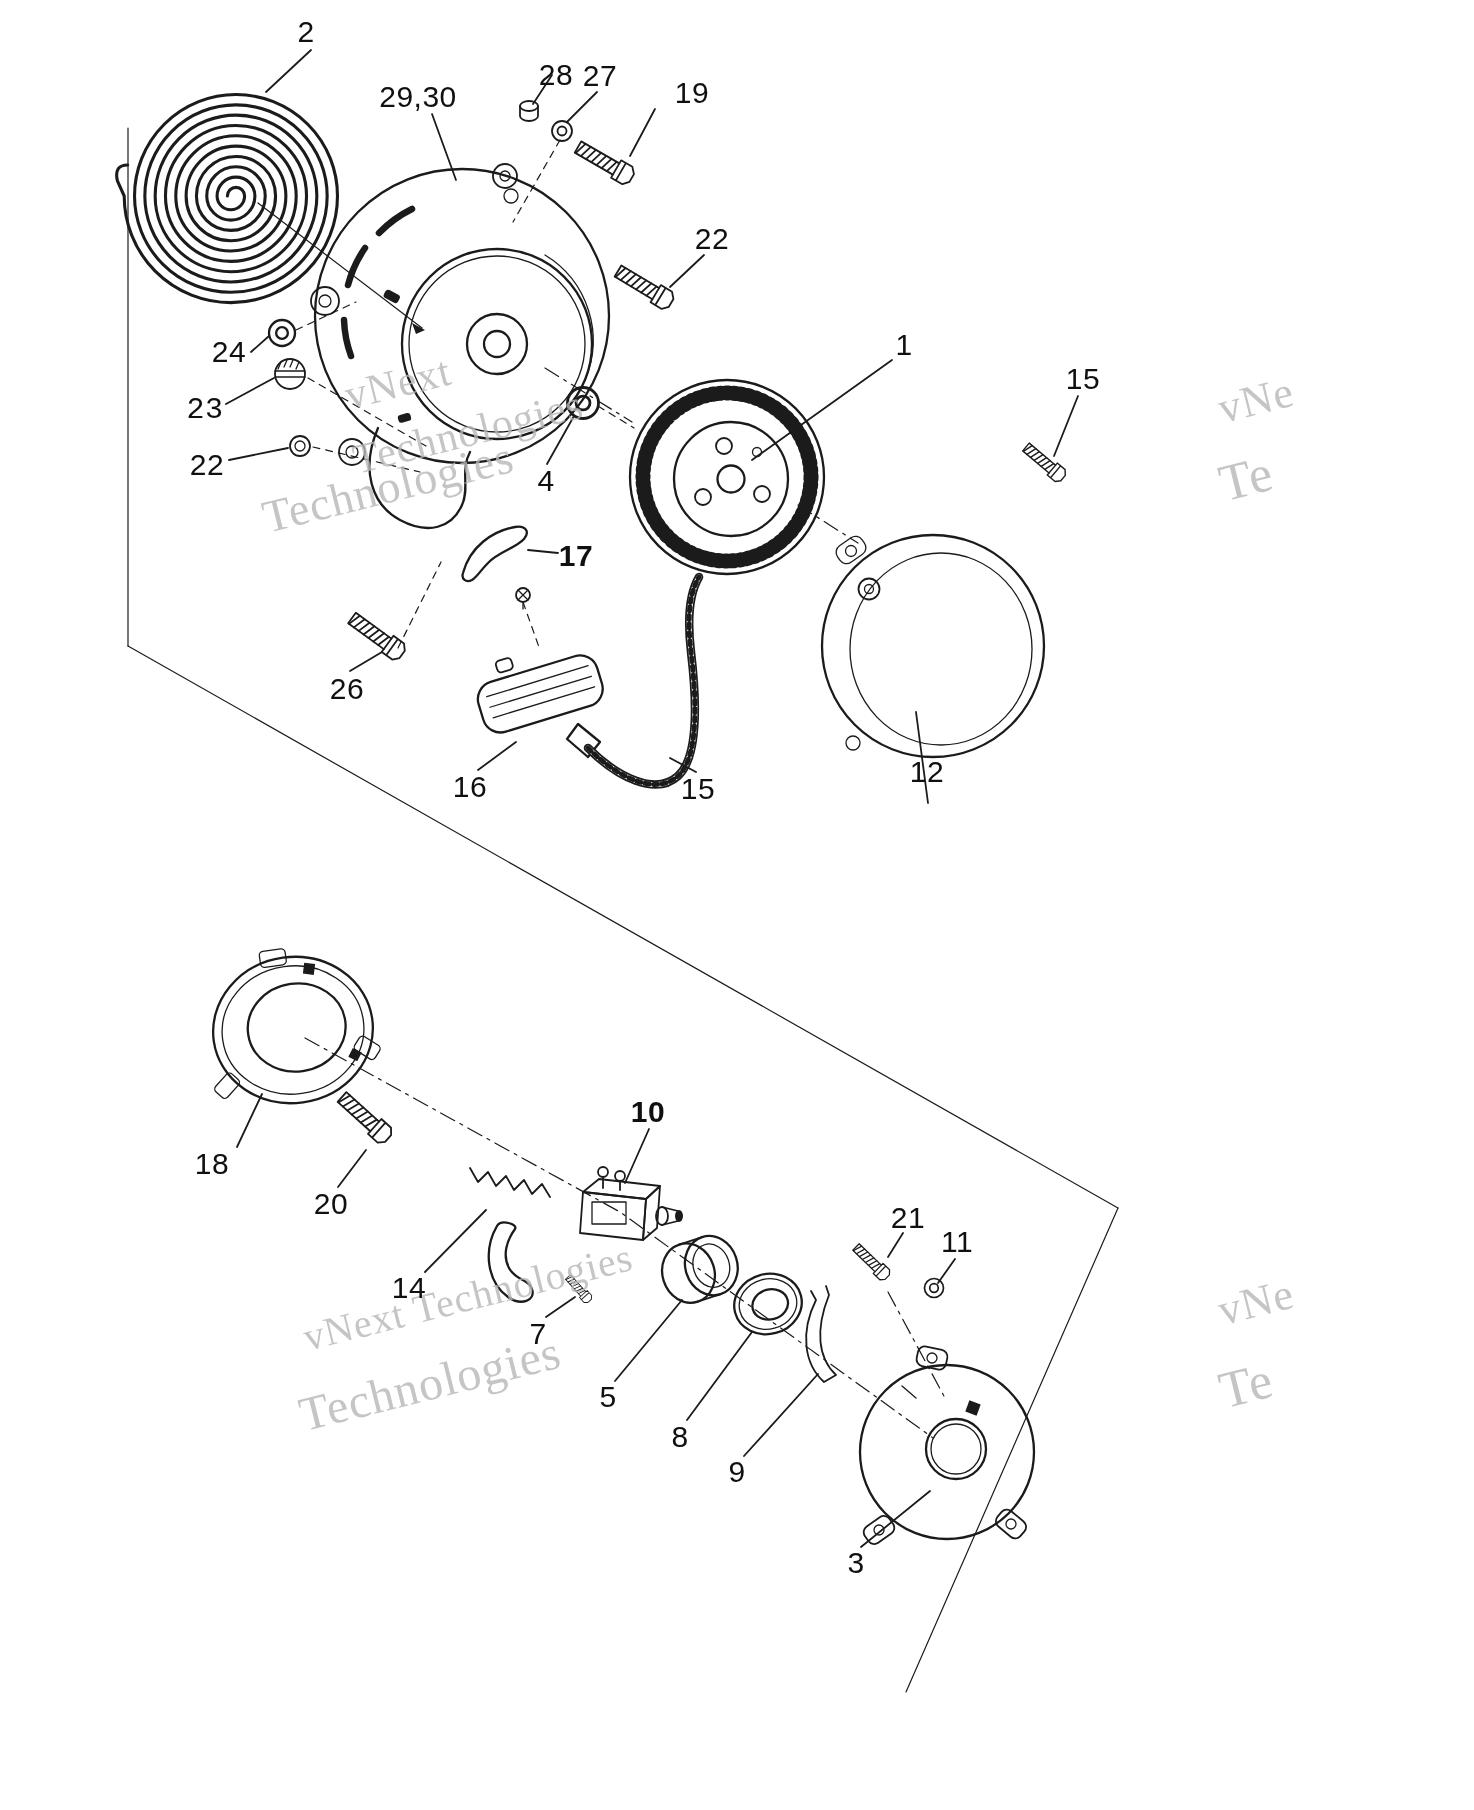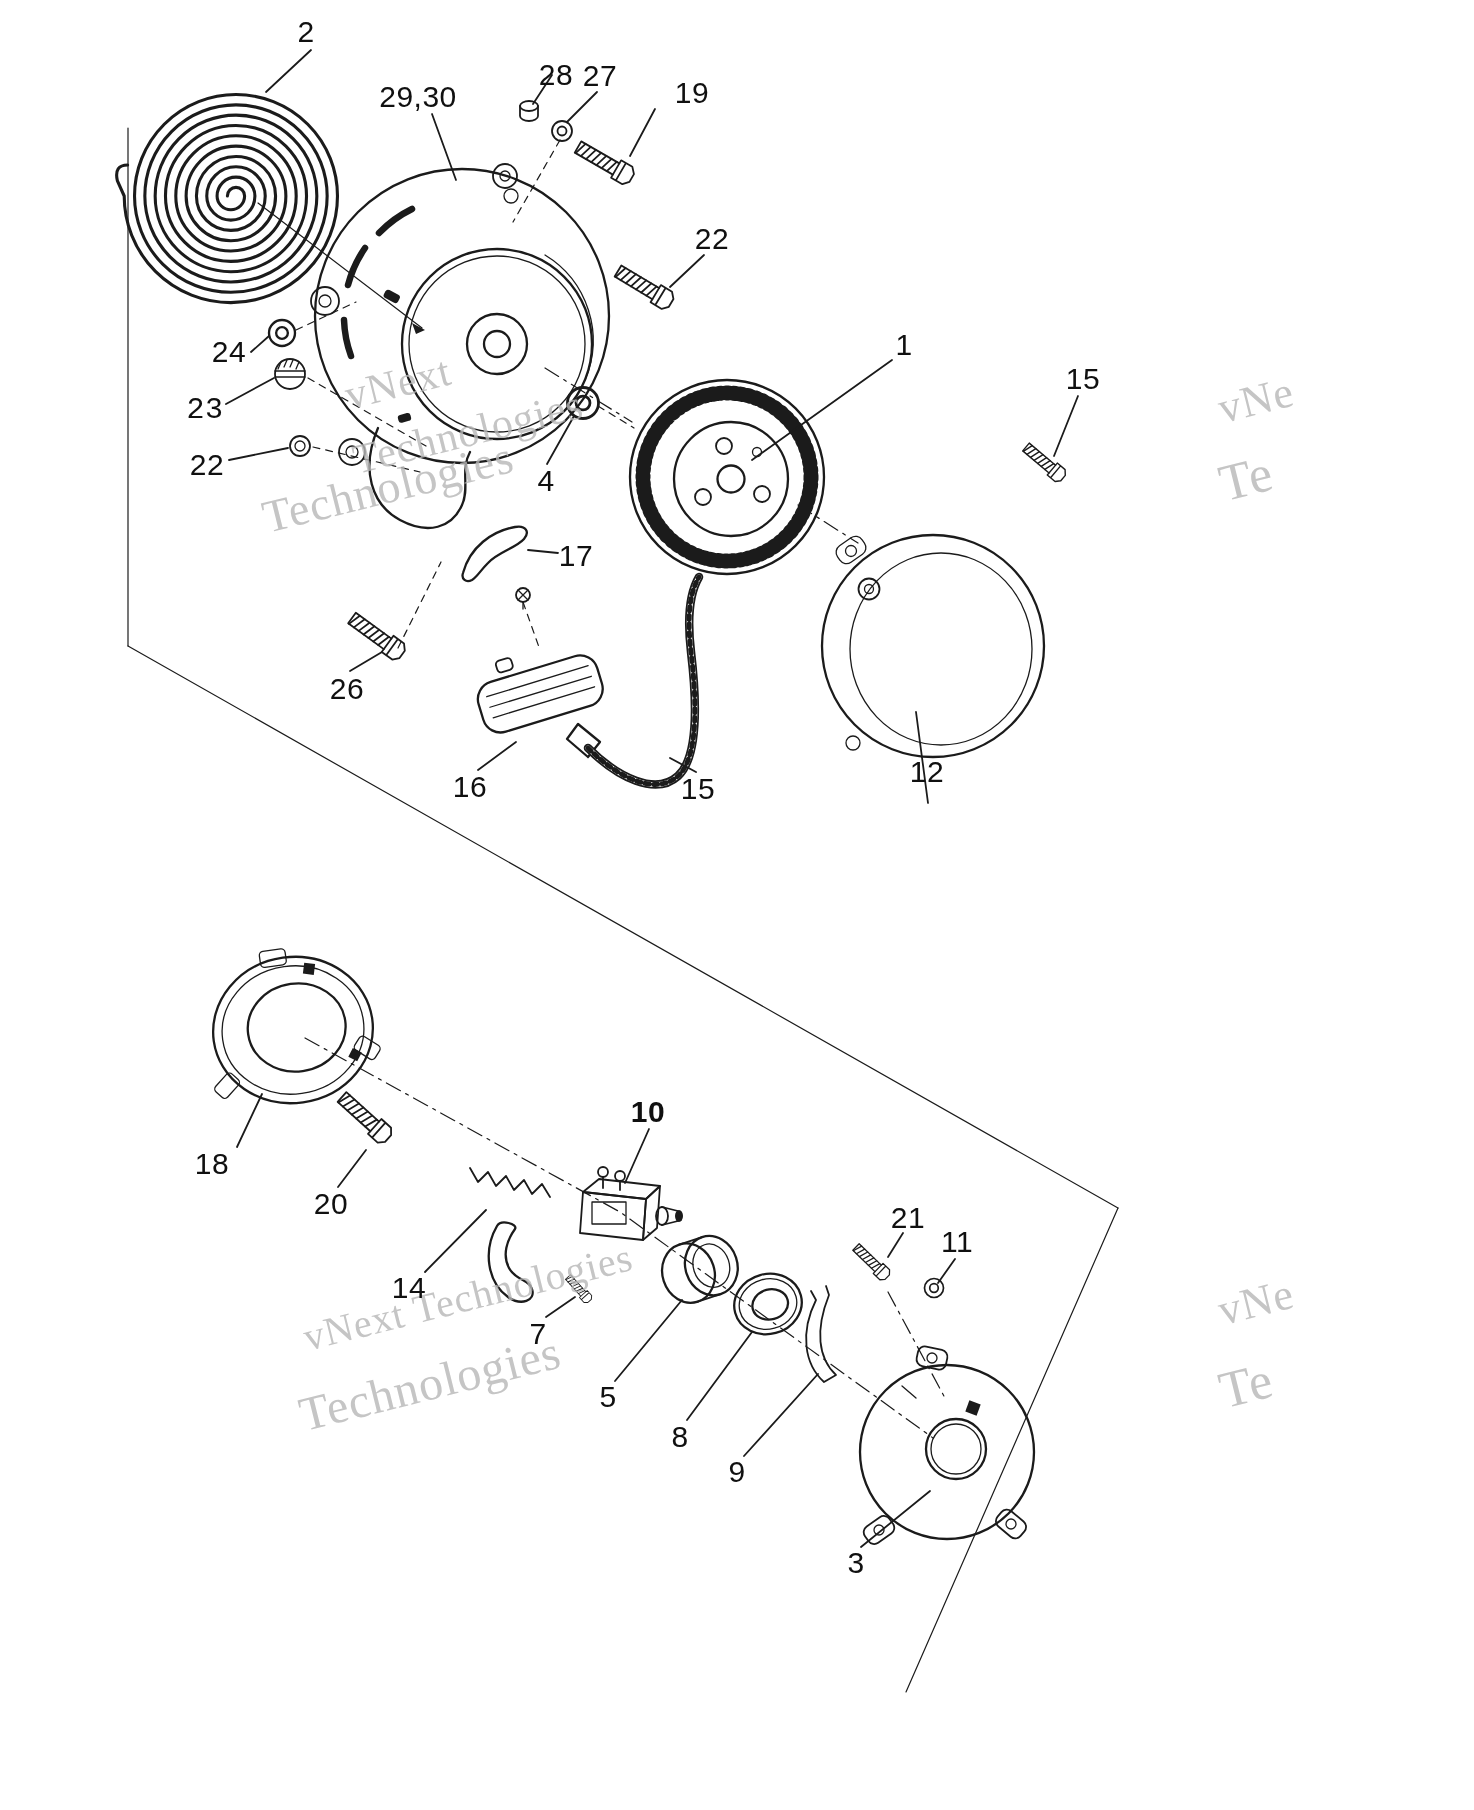--- a/index.html
+++ b/index.html
@@ -293,21 +293,21 @@
   </div>
     <div class="callout" style="left: 205px; top: 410px; font-family: Liberation Mono, monospace;">
     <span>23</span>
   </div>
     <div class="callout" style="left: 207px; top: 465px;">
     <span>22</span>
   </div>
     <div class="callout" style="left: 546px; top: 481px;">
     <span>4</span>
   </div>
-    <div class="callout" style="left: 576px; top: 556px;">
+    <div class="callout" style="left: 576px; top: 556px; font-weight: bold;">
     <span>17</span>
   </div>
     <div class="callout" style="left: 347px; top: 689px;">
     <span>26</span>
   </div>
     <div class="callout" style="left: 470px; top: 787px;">
     <span>16</span>
   </div>
     <div class="callout" style="left: 698px; top: 789px;">
     <span>15</span>

